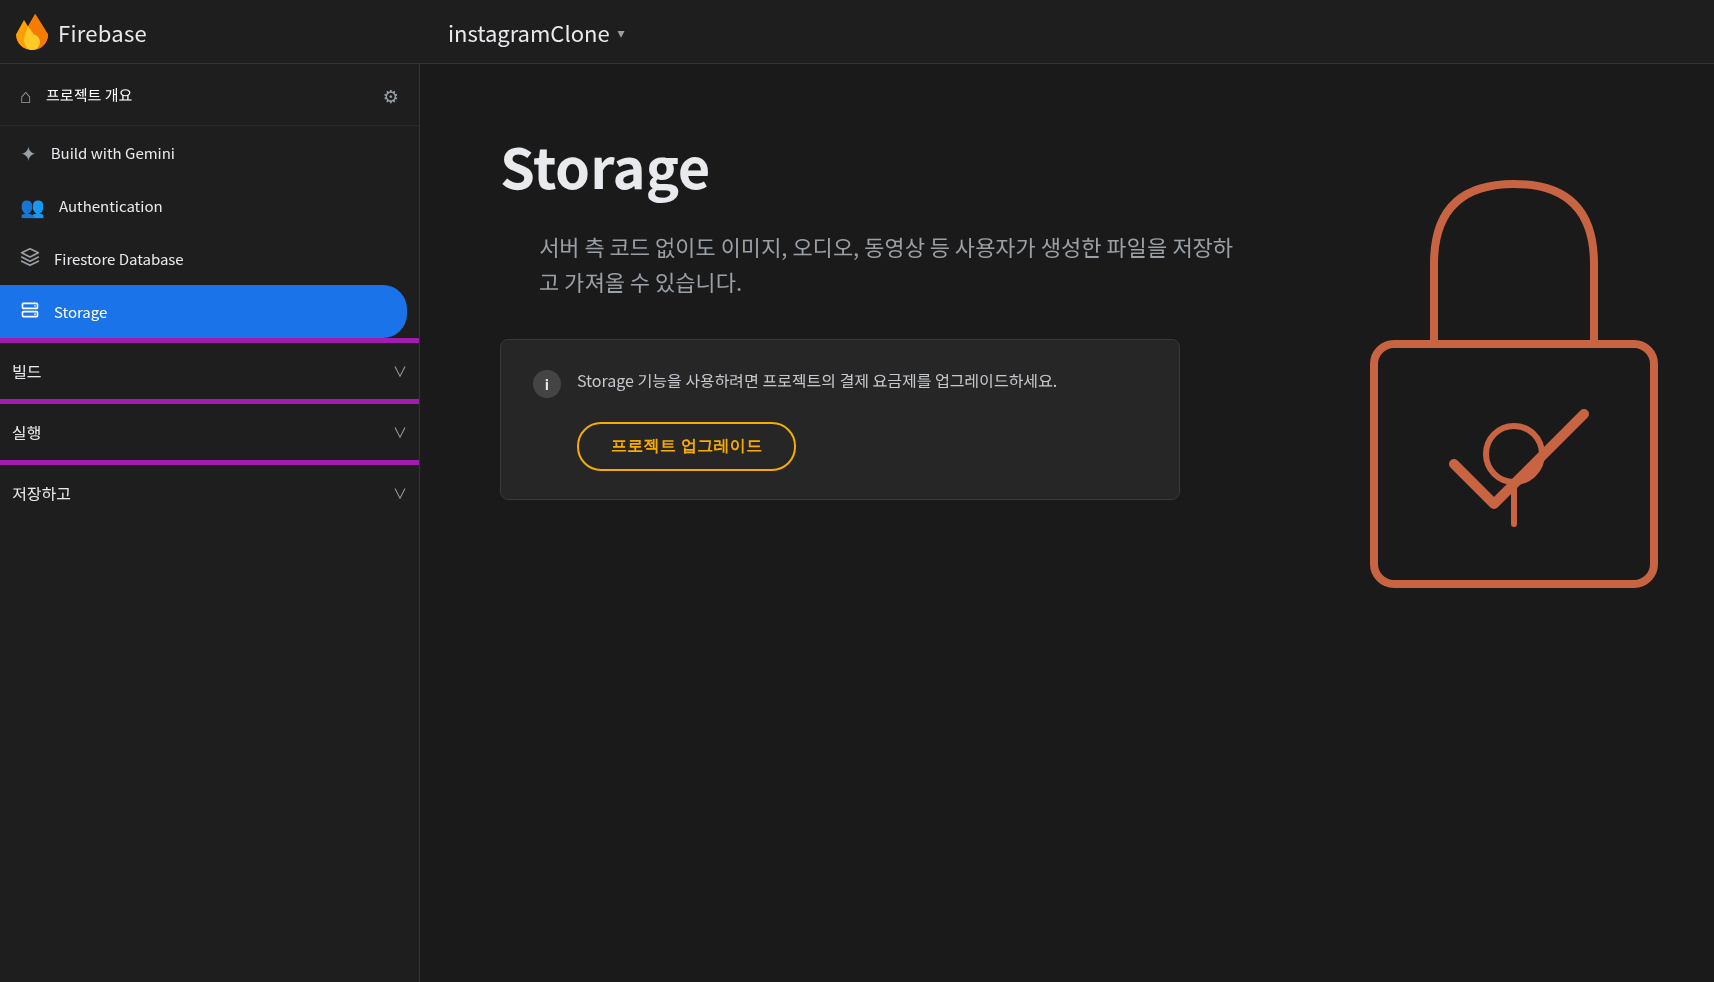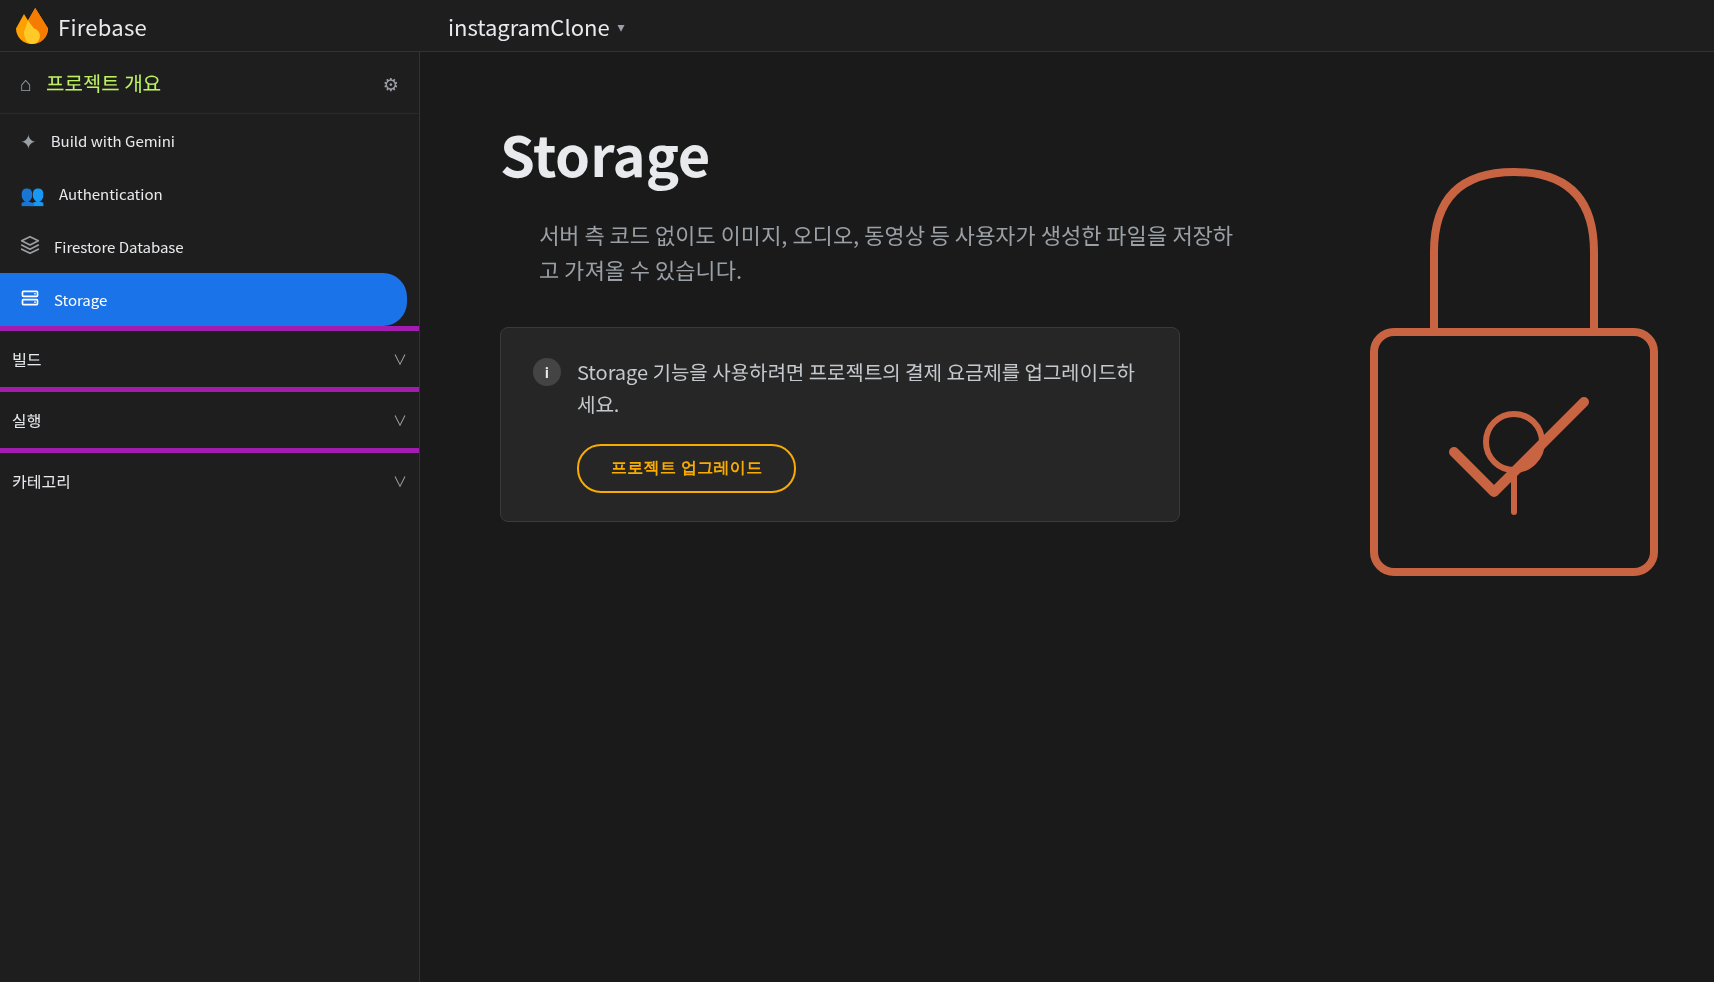--- a/index.html
+++ b/index.html
@@ -10,21 +10,21 @@
       width: 1714px;
       height: 982px;
       overflow: hidden;
       display: flex;
       flex-direction: column;
     }
 
     
     .top-header {
       background: #1e1e1e;
-      height: 52px;
+      height: 64px;
       display: flex;
       align-items: center;
       padding: 12px 16px;
       border-bottom: 1px solid #333;
       flex-shrink: 0;
     }
     .firebase-logo {
       display: flex;
       align-items: center;
       gap: 10px;
@@ -86,22 +86,22 @@
     .project-overview-left {
       display: flex;
       align-items: center;
       gap: 14px;
     }
     .home-icon-wrap {
       color: #9aa0a6;
       font-size: 20px;
     }
     .project-overview-label {
-      font-size: 20px;
-      color: #bef264;
+      font-size: 15px;
+      color: #ffffff;
     }
     .gear-icon {
       color: #9aa0a6;
       font-size: 18px;
     }
 
     
     .section-label {
       font-size: 12px;
       color: #9aa0a6;
@@ -197,21 +197,21 @@
       align-items: center;
       justify-content: center;
       flex-shrink: 0;
       font-size: 14px;
       font-weight: 700;
       color: #e8eaed;
       margin-top: 2px;
     }
 
     .info-text {
-      font-size: 20px;
+      font-size: 16px;
       color: #c5c8cc;
       line-height: 1.6;
     }
 
     .upgrade-button {
       align-self: flex-start;
       margin-left: 44px;
       padding: 12px 32px;
       border-radius: 24px;
       border: 2px solid #f9ab00;
@@ -307,21 +307,21 @@
       <span>빌드</span>
       <span class="chevron-icon">∨</span>
     </div>
 
     <div class="collapsible-section">
       <span>실행</span>
       <span class="chevron-icon">∨</span>
     </div>
 
     <div class="collapsible-section">
-      <span>카테고리</span>
+      <span>저장하고</span>
       <span class="chevron-icon">∨</span>
     </div>
 
   </div>
 
   <div class="content-area">
 
     <svg class="lock-illustration" viewBox="0 0 420 600" xmlns="http://www.w3.org/2000/svg">
 
       <rect x="80" y="240" width="280" height="240" rx="20" fill="none" stroke="#e8724a" stroke-width="8"></rect>

